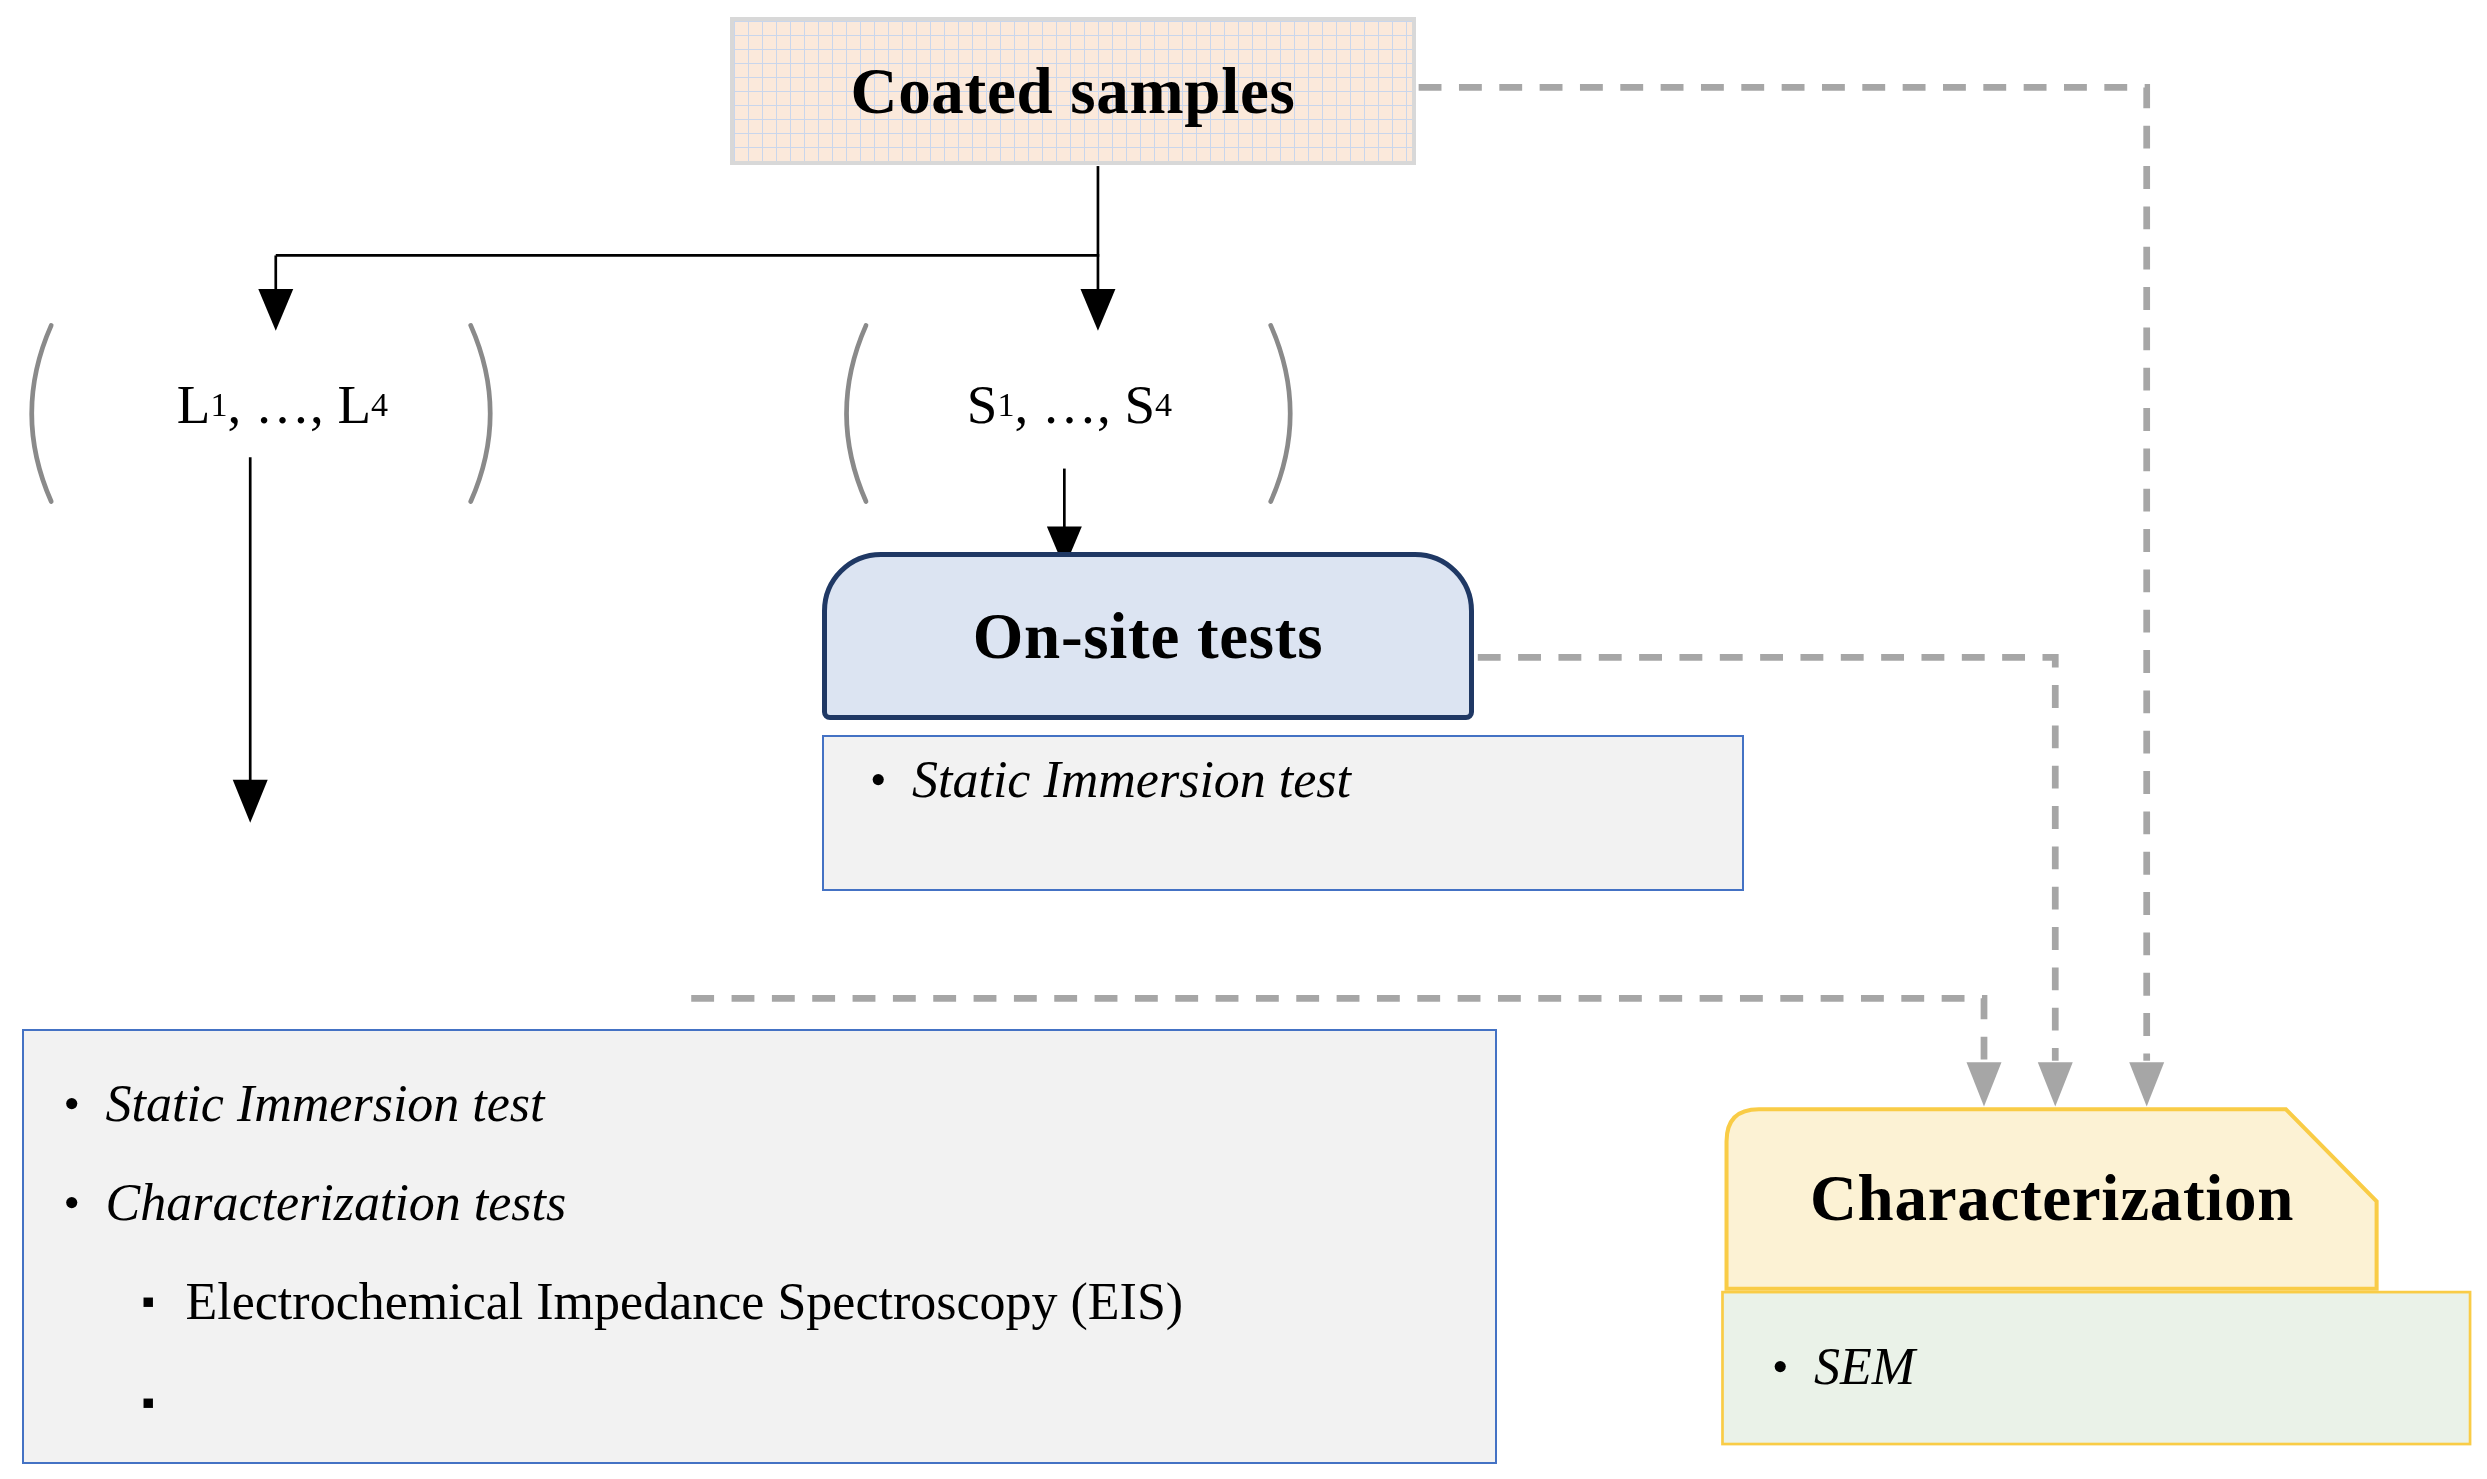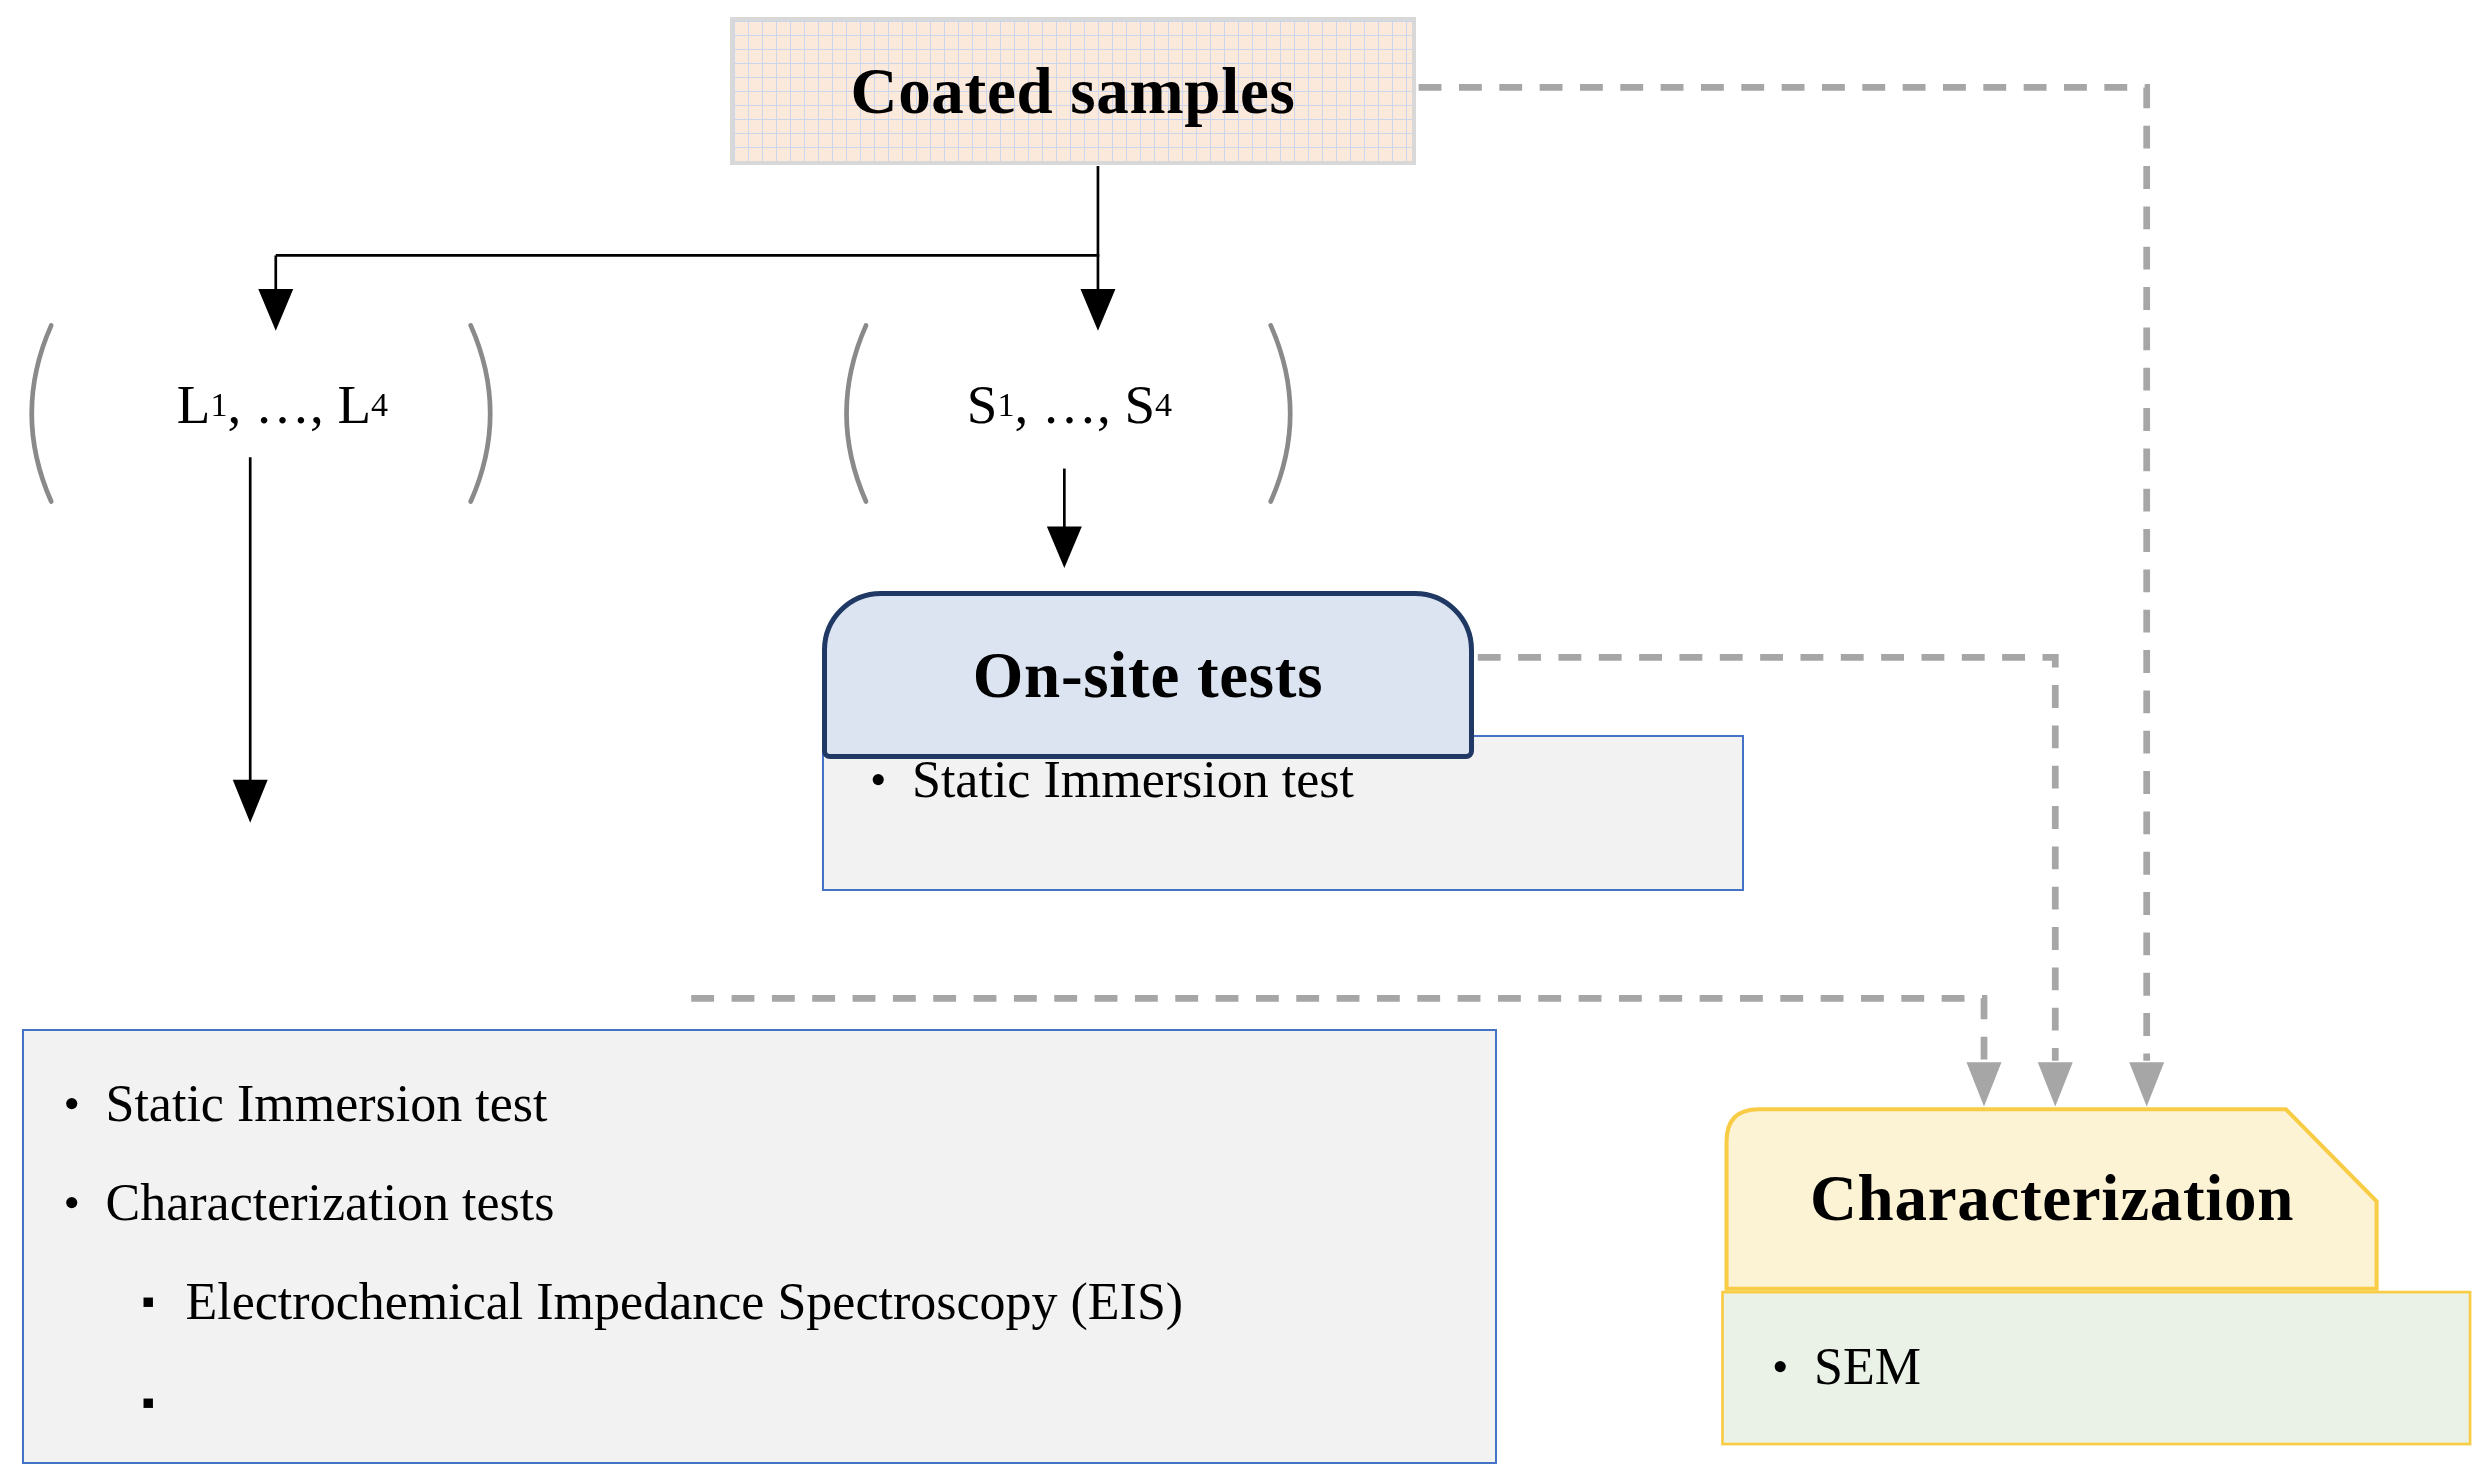--- a/index.html
+++ b/index.html
@@ -21,35 +21,35 @@
       linear-gradient(#C9D6EC 1.3px, transparent 1.3px),
       linear-gradient(90deg,#C9D6EC 1.3px, transparent 1.3px);
     background-size:14px 14px;
     border:4px solid #D8D8D8;
   }
   
   .blue-tab{
     background:#DCE4F2;border:5.4px solid #1F3864;
     border-radius:59px 59px 8px 8px;
   }
-  #onsite-box{left:822px;top:591px;width:652px;height:168px;z-index:3;}
+  #onsite-box{left:822px;top:552px;width:652px;height:168px;z-index:3;}
   #lab-box{left:20px;top:844px;width:656px;height:188px;z-index:3;}
   
   .gray-panel{background:#F2F2F2;border:2px solid #4472C4;}
   #onsite-panel{left:822px;top:735px;width:922px;height:156px;}
   #lab-panel{left:21.5px;top:1029px;width:1475px;height:435px;}
   
   .li{
     position:absolute;display:flex;align-items:center;height:74px;
     font-size:52px;color:#000;white-space:nowrap;
   }
   .li .bullet{display:inline-block;text-align:left;font-style:normal;}
   .li .round{width:42px;font-size:47px;}
   .li .square{width:44px;font-size:38px;}
-  .italic{text-align:right;}
+  .italic{font-style:italic;text-align:right;}
   
   .group-label{
     position:absolute;z-index:2;font-size:55px;color:#000;
     display:flex;align-items:center;justify-content:center;height:81px;
     white-space:nowrap;
   }
   .group-label sub{font-size:62%;line-height:0;}
   #char-title{left:1727px;top:1111px;width:650px;height:175px;z-index:3;}
   #sem-row{left:1772px;top:1329px;z-index:3;}
 </style>

